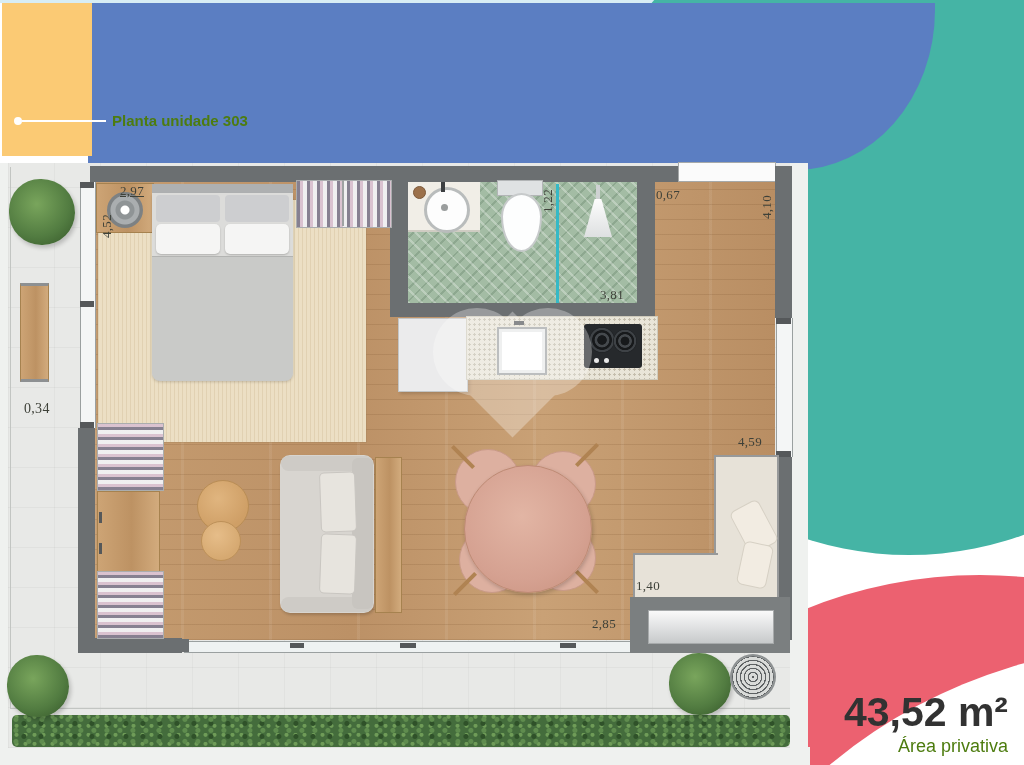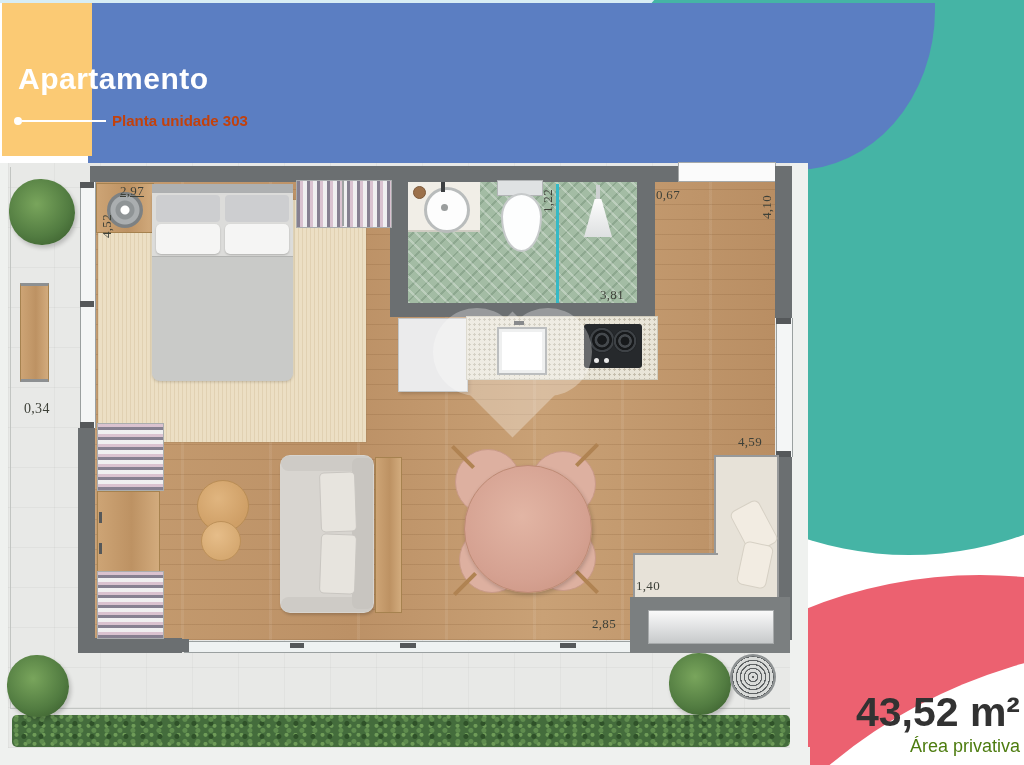--- a/index.html
+++ b/index.html
@@ -9,21 +9,21 @@
   .circle{border-radius:50%;}
 
   
   .shape-blue{background:#5b7ec2;border-bottom-right-radius:140px 160px;}
   .shape-teal{background:#45b4a5;}
   .shape-red{background:#ec6170;}
   .shape-yellow{background:#fbca74;}
   .top-strip{background:#d8edf4;}
 
   .title{color:#fff;font-weight:800;font-size:30px;letter-spacing:.5px;}
-  .subtitle{color:#c2410c;font-weight:700;font-size:15px;}
+  .subtitle{color:#4d7c0f;font-weight:700;font-size:15px;}
   .conn-line{background:#fff;height:2px;}
   .conn-dot{background:#fff;width:8px;height:8px;border-radius:50%;}
 
   .area-box{text-align:right;}
   .area-value{font-size:41px;font-weight:800;color:#323232;line-height:1;}
   .area-label{font-size:18px;color:#4d7c0f;margin-top:3px;}
 
   
   .paving{background:#e8e9e7;
     background-image:repeating-linear-gradient(0deg,rgba(0,0,0,.035) 0 1px,transparent 1px 40px),
@@ -85,21 +85,20 @@
 
 <div class="canvas">
 
   <div class="abs top-strip" style="left:0;top:0;width:1024px;height:3px;"></div>
   <div class="abs circle shape-teal" style="left:573px;top:-117px;width:672px;height:672px;"></div>
   <div class="abs shape-blue" style="left:88px;top:3px;width:847px;height:167px;"></div>
   <div class="abs shape-yellow" style="left:2px;top:3px;width:90px;height:153px;"></div>
   <div class="abs circle shape-red" style="left:515px;top:575px;width:930px;height:930px;"></div>
   <div class="abs circle" style="left:645px;top:645px;width:1030px;height:1030px;background:#fff;"></div>
 
-  <div class="abs title" style="left:18px;top:62px;">Apartamento</div>
   <div class="abs conn-dot" style="left:14px;top:117px;"></div>
   <div class="abs conn-line" style="left:22px;top:120px;width:84px;"></div>
   <div class="abs subtitle" style="left:112px;top:112px;">Planta unidade 303</div>
 
   <div class="abs paving-light" style="left:0;top:163px;width:10px;height:602px;"></div>
   <div class="abs paving-light" style="left:0;top:747px;width:810px;height:18px;"></div>
   <div class="abs paving" style="left:8px;top:163px;width:800px;height:585px;"></div>
   <div class="abs" style="left:10px;top:167px;width:1px;height:541px;background:#c2c5c2;"></div>
   <div class="abs" style="left:10px;top:708px;width:780px;height:1px;background:#c2c5c2;"></div>
   <div class="abs paving-light" style="left:790px;top:163px;width:18px;height:600px;"></div>
@@ -213,18 +212,18 @@
   <div class="abs meas" style="left:120px;top:184px;text-decoration:underline;">2,97</div>
   <div class="abs meas rot" style="left:541px;top:213px;">1,22</div>
   <div class="abs meas" style="left:600px;top:288px;">3,81</div>
   <div class="abs meas" style="left:656px;top:188px;">0,67</div>
   <div class="abs meas rot" style="left:760px;top:219px;">4,10</div>
   <div class="abs meas" style="left:24px;top:402px;font-size:14px;">0,34</div>
   <div class="abs meas" style="left:738px;top:435px;">4,59</div>
   <div class="abs meas" style="left:636px;top:579px;">1,40</div>
   <div class="abs meas" style="left:592px;top:617px;">2,85</div>
 
-  <div class="abs area-box" style="right:4px;top:692px;">
+  <div class="abs area-box" style="right:16px;top:692px;">
     <div class="area-value">43,52 m²</div>
     <div class="area-label">Área privativa</div>
   </div>
 
 </div>
 
 </body></html>

